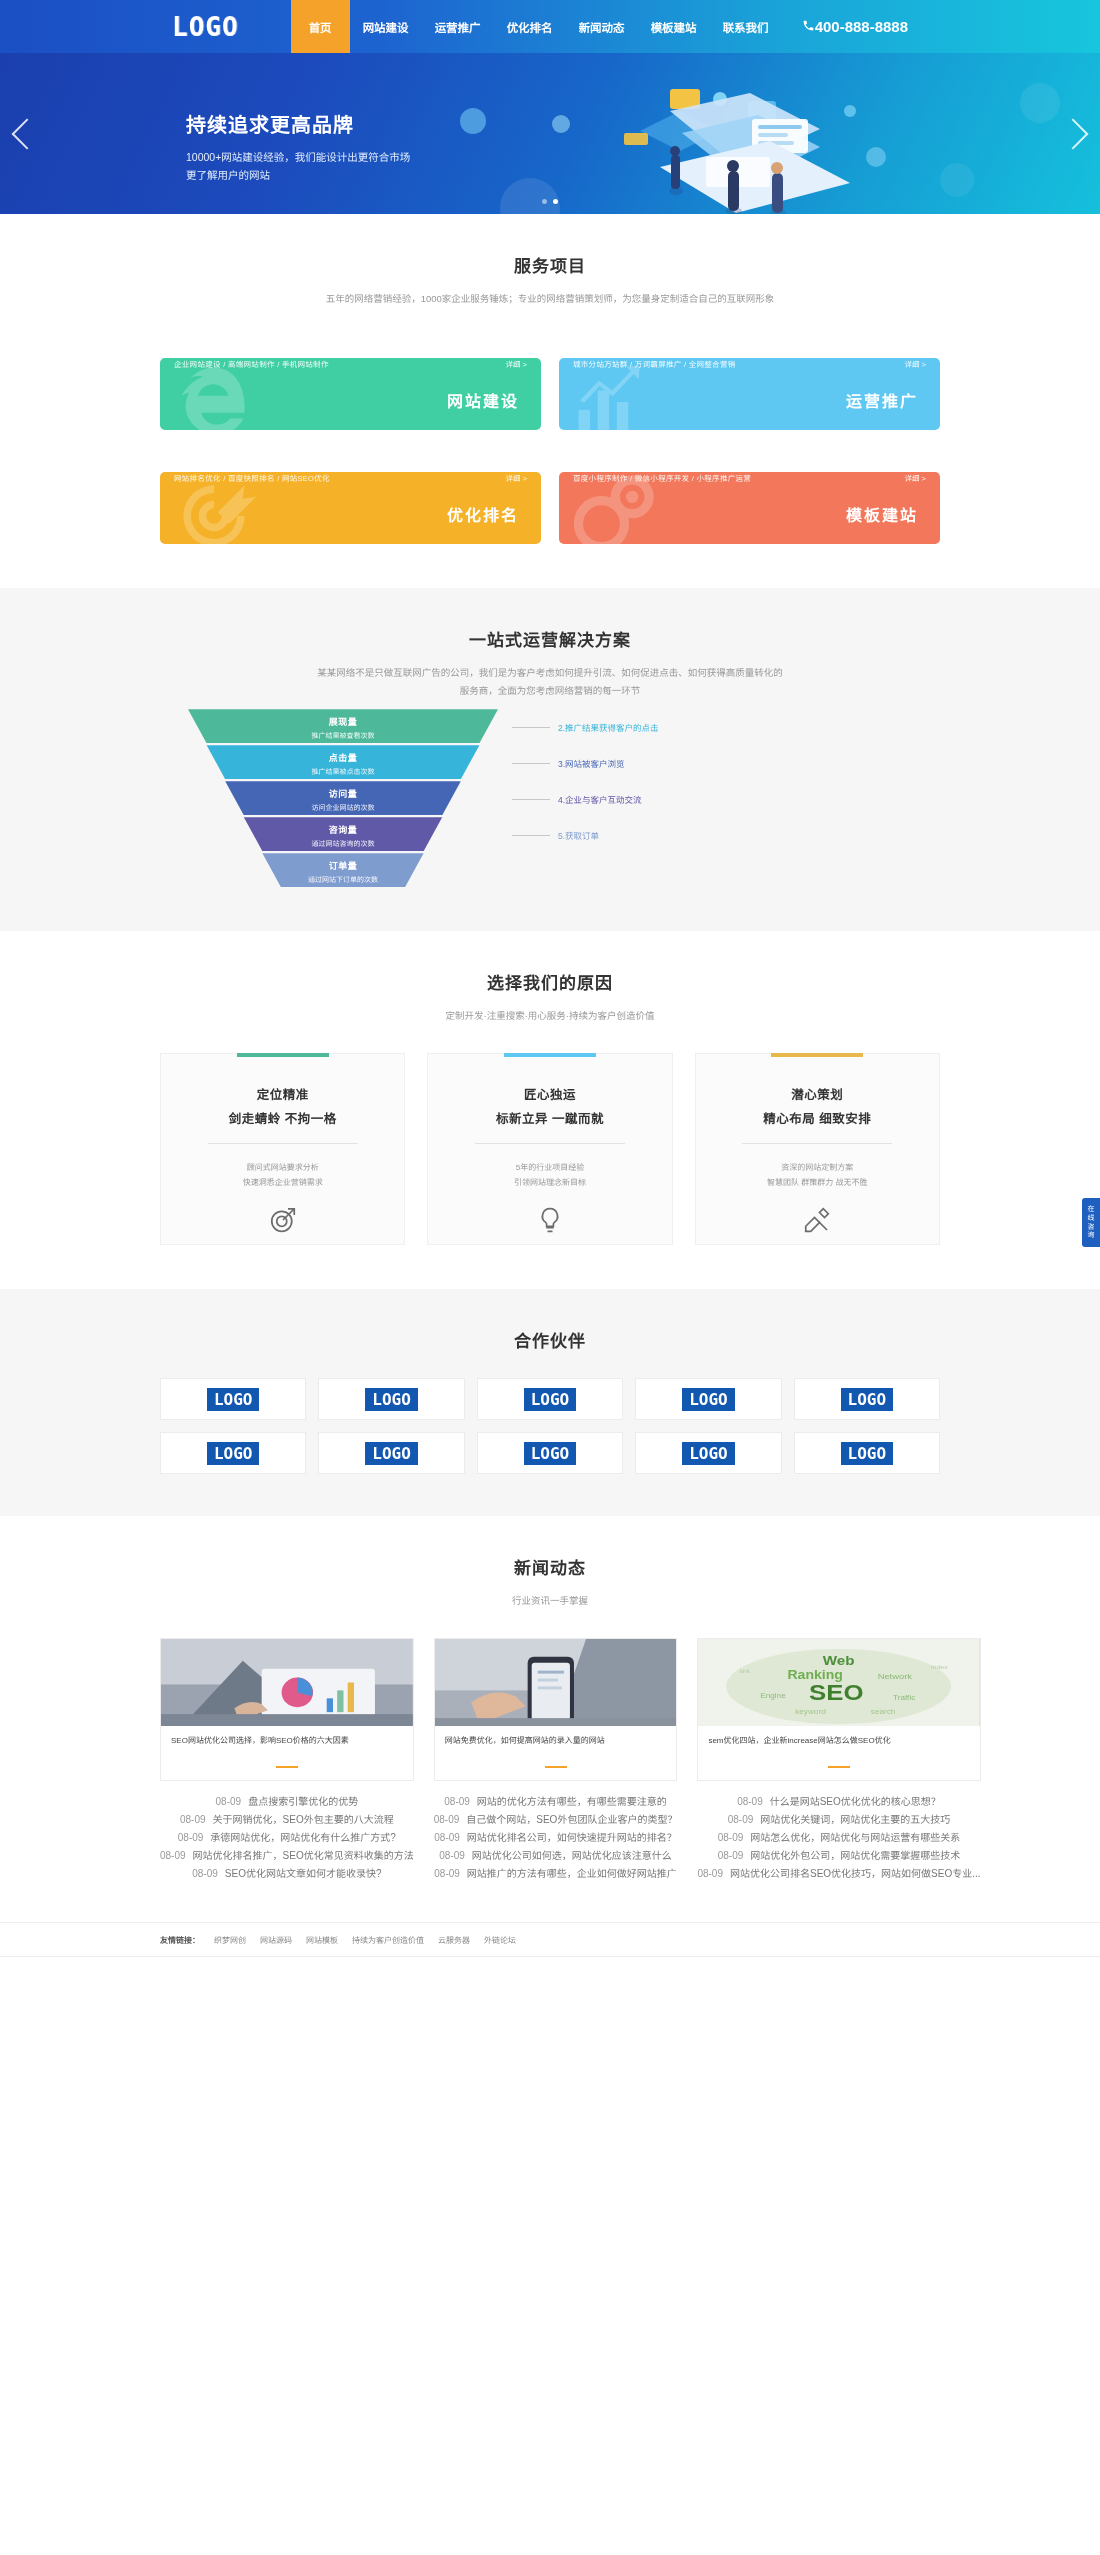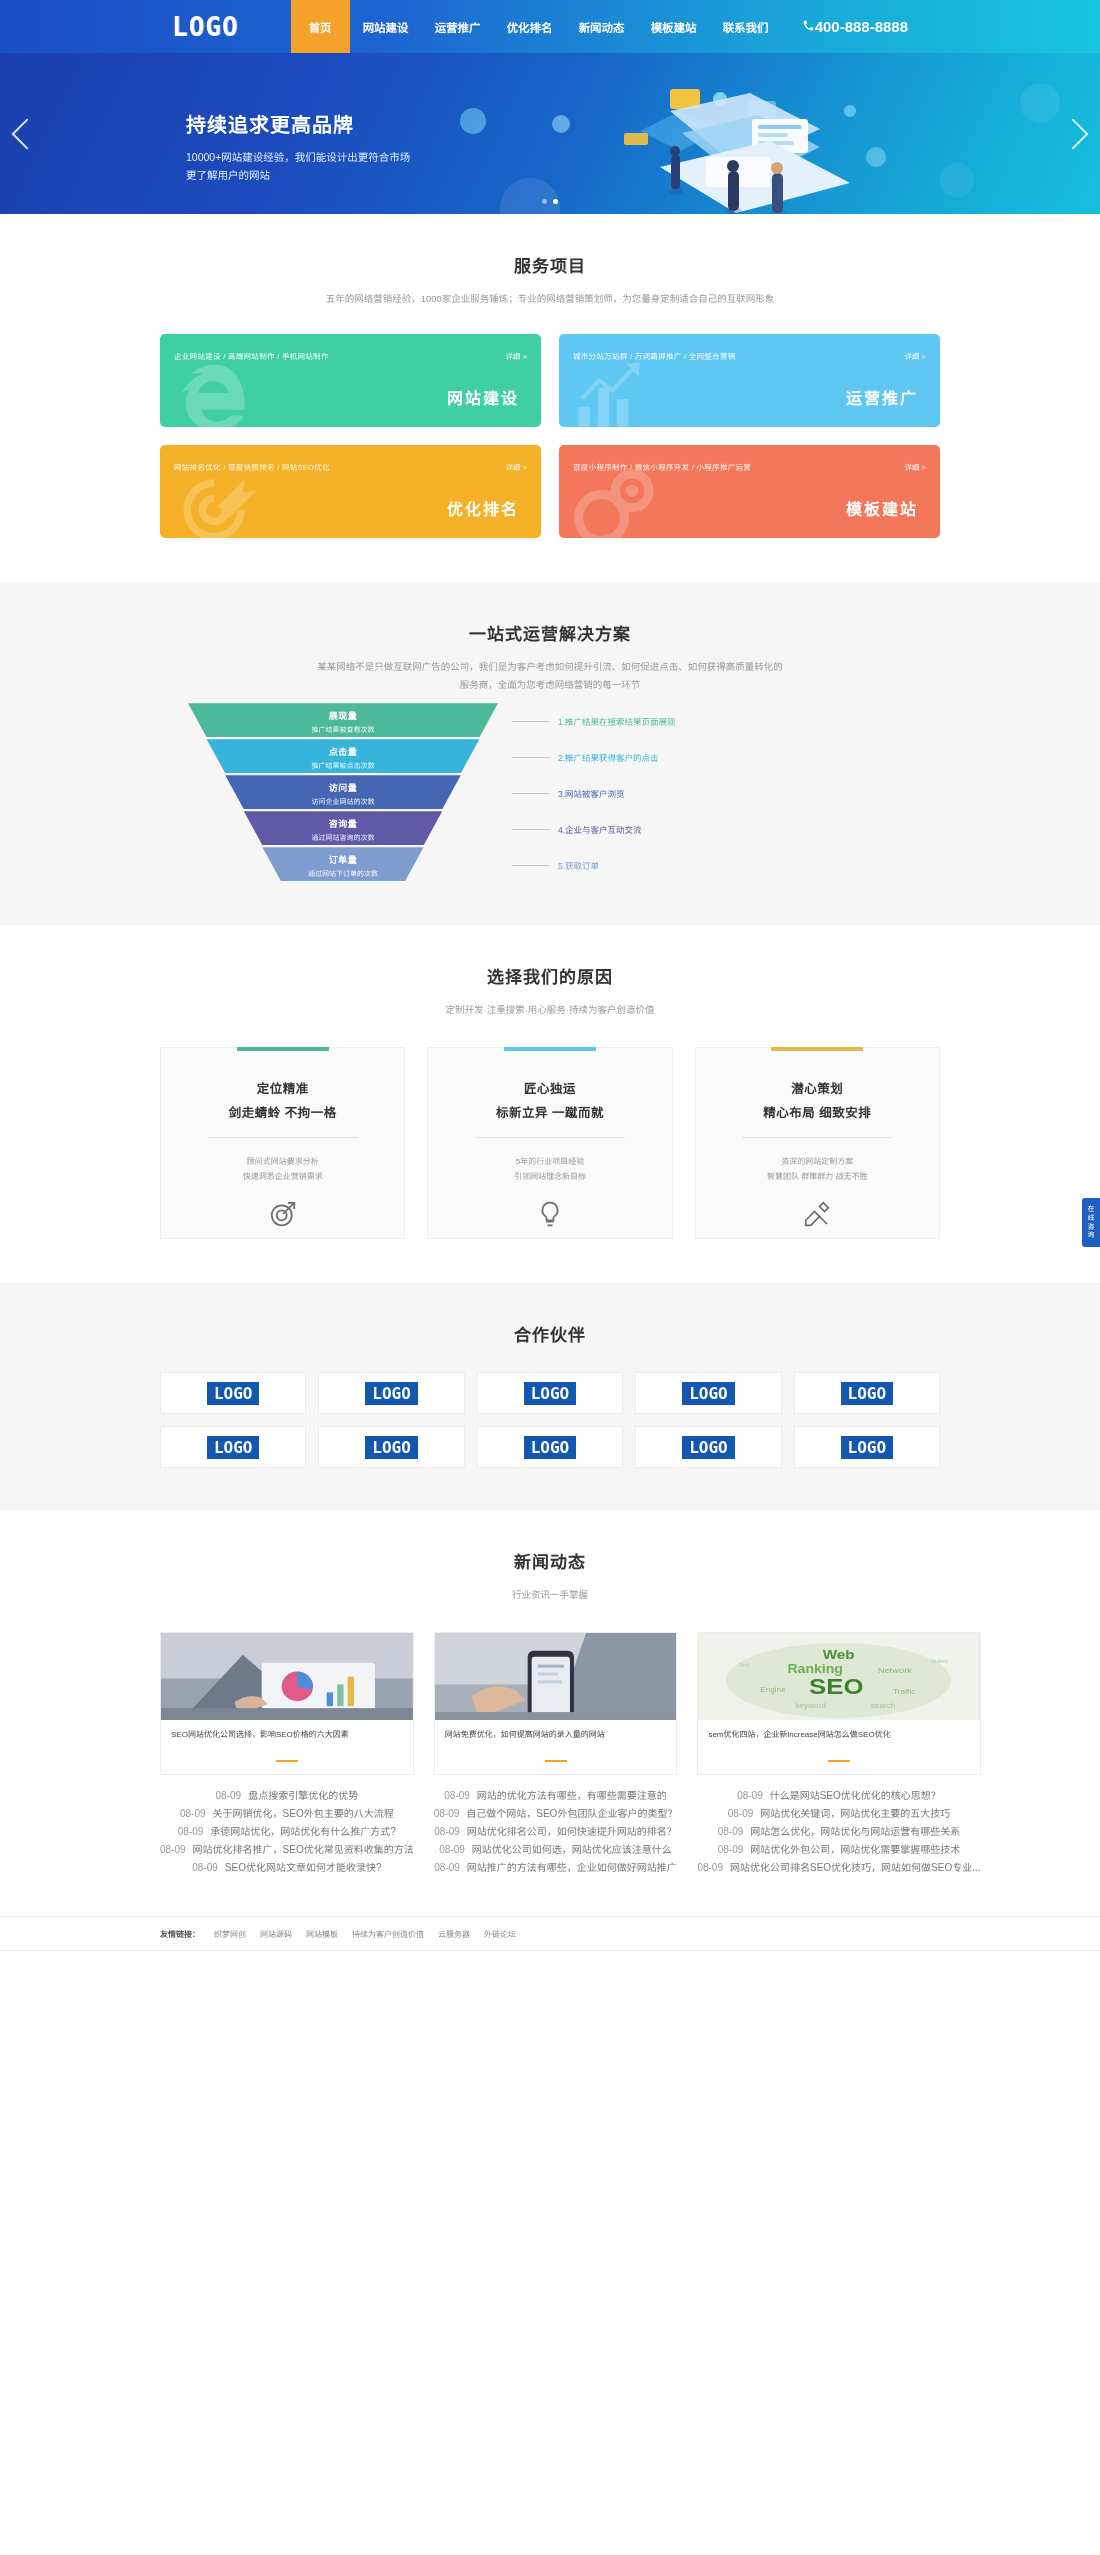--- a/index.html
+++ b/index.html
@@ -102,22 +102,22 @@
     text-align: center; font-size: 9.5px; color: #999; margin-top: 13px;
     line-height: 1.9;
   }
 
   
   .svc-grid {
     display: grid; grid-template-columns: 1fr 1fr; gap: 18px;
     margin-top: 26px;
   }
   .svc-card {
-    position: relative; height: 93px; border-radius: 5px; overflow: hidden;
-    padding: 16px 14px; cursor: pointer;
+    position: relative; height: 72px; border-radius: 5px; overflow: hidden;
+    padding: 0 14px; cursor: pointer; margin-top: 24px;
   }
   .svc-card.c1 { background: #3fcfa3; }
   .svc-card.c2 { background: #5ec8f2; }
   .svc-card.c3 { background: #f5b127; }
   .svc-card.c4 { background: #f3775a; }
   .svc-top { display: flex; justify-content: space-between; align-items: flex-start; }
   .svc-tags { font-size: 7.5px; color: rgba(255,255,255,.92); letter-spacing: .3px; }
   .svc-more { font-size: 7.5px; color: rgba(255,255,255,.92); white-space: nowrap; }
   .svc-name {
     position: absolute; right: 22px; bottom: 18px;
@@ -427,21 +427,20 @@
           </div>
         </div>
         <div class="fn-row">
           <div class="fn-shape fn5">
             <div class="fn-label">订单量</div>
             <div class="fn-desc">通过网站下订单的次数</div>
           </div>
         </div>
       </div>
       <div class="funnel-right">
-        <div class="fn-note n1">1.推广结果在搜索结果页面展现</div>
         <div class="fn-note n2">2.推广结果获得客户的点击</div>
         <div class="fn-note n3">3.网站被客户浏览</div>
         <div class="fn-note n4">4.企业与客户互动交流</div>
         <div class="fn-note n5">5.获取订单</div>
       </div>
     </div>
   </div>
 
   <div class="section">
     <div class="wrap">

